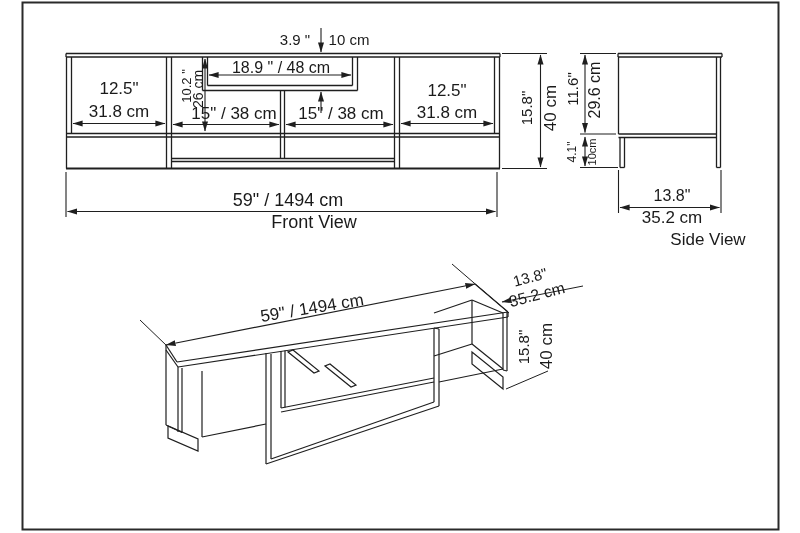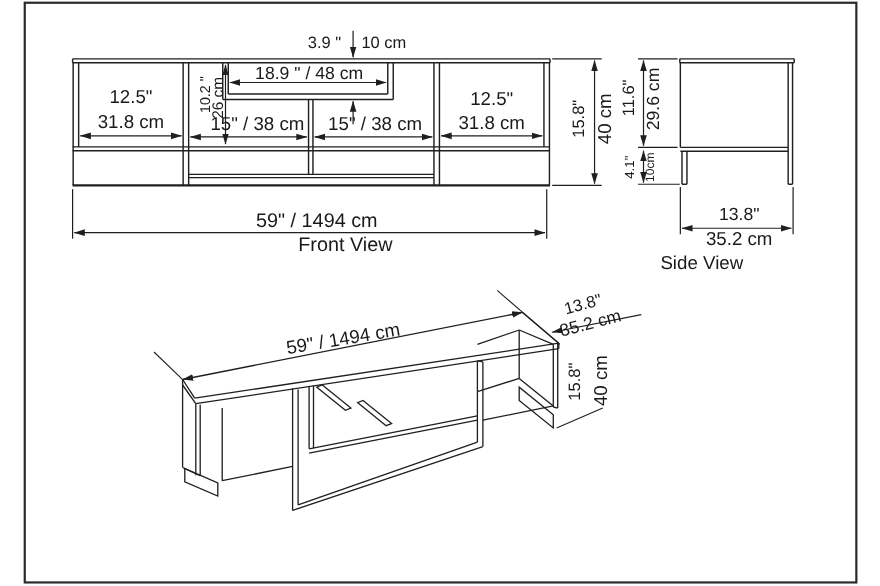--- a/index.html
+++ b/index.html
@@ -202,21 +202,21 @@
   <div class="lbl rot f17" style="left:550px;top:108px;">40 cm</div>
   <div class="lbl f18" style="left:288px;top:200px;">59" / 1494 cm</div>
   <div class="lbl f18" style="left:314px;top:222px;">Front View</div>
 
   <div class="lbl rot f15" style="left:572px;top:89px;">11.6"</div>
   <div class="lbl rot f16" style="left:595px;top:90px;">29.6 cm</div>
   <div class="lbl rot f12" style="left:572px;top:152px;">4.1"</div>
   <div class="lbl rot f11" style="left:592px;top:152px;">10cm</div>
   <div class="lbl f16" style="left:672px;top:196px;">13.8"</div>
   <div class="lbl f17" style="left:672px;top:217px;">35.2 cm</div>
-  <div class="lbl f17" style="left:638px;top:239px;">Side View</div>
+  <div class="lbl f17" style="left:708px;top:239px;">Side View</div>
 
   <div class="lbl tilt9 f17" style="left:312px;top:308px;">59" / 1494 cm</div>
   <div class="lbl tilt15 f15" style="left:530px;top:277px;">13.8"</div>
   <div class="lbl tilt15 f16" style="left:537px;top:295px;">35.2 cm</div>
   <div class="lbl rot f15" style="left:523px;top:347px;">15.8"</div>
   <div class="lbl rot f17" style="left:546px;top:346px;">40 cm</div>
 
 </div>
 
 </body></html>

